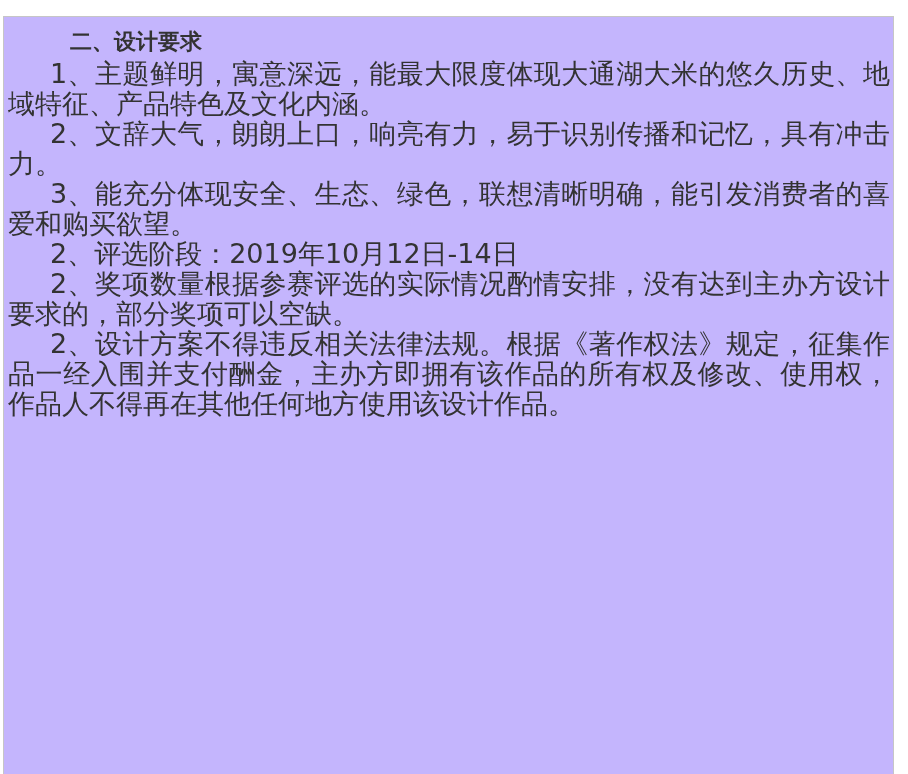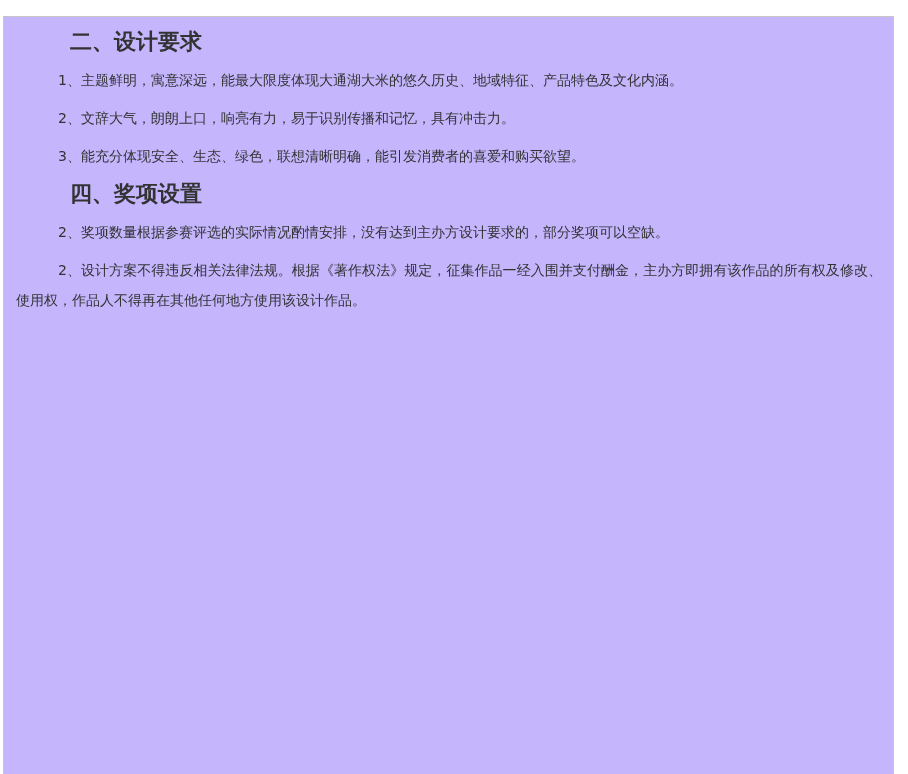--- a/index.html
+++ b/index.html
@@ -33,22 +33,22 @@
   .doc-content h3 {
     margin: 6px 0 2px 0;
     font-size: 22px;
     font-weight: bold;
     color: #333333;
     line-height: 30px;
     text-indent: 62px;
     white-space: nowrap;
   }
   .doc-content p {
-    margin: 8px;
-    font-size: 14px;
+    margin: 0;
+    font-size: 27px;
     color: #333333;
     line-height: 30px;
     text-indent: 42px;
     text-align: justify;
     letter-spacing: 0px;
   }
 </style>
 </head>
 <body>
 
@@ -56,24 +56,24 @@
   <div class="doc-content">
 
     <section>
       <h3>二、设计要求</h3>
       <p>1、主题鲜明，寓意深远，能最大限度体现大通湖大米的悠久历史、地域特征、产品特色及文化内涵。</p>
       <p>2、文辞大气，朗朗上口，响亮有力，易于识别传播和记忆，具有冲击力。</p>
       <p>3、能充分体现安全、生态、绿色，联想清晰明确，能引发消费者的喜爱和购买欲望。</p>
     </section>
 
     <section>
+      <p>2、评选阶段：2019年10月12日-14日</p>
     </section>
 
     <section>
-      <h3>四、奖项设置</h3>
       <p>2、奖项数量根据参赛评选的实际情况酌情安排，没有达到主办方设计要求的，部分奖项可以空缺。</p>
     </section>
 
 
     <section>
       <p>2、设计方案不得违反相关法律法规。根据《著作权法》规定，征集作品一经入围并支付酬金，主办方即拥有该作品的所有权及修改、使用权，作品人不得再在其他任何地方使用该设计作品。</p>
     </section>
 
   </div>
 </div>

